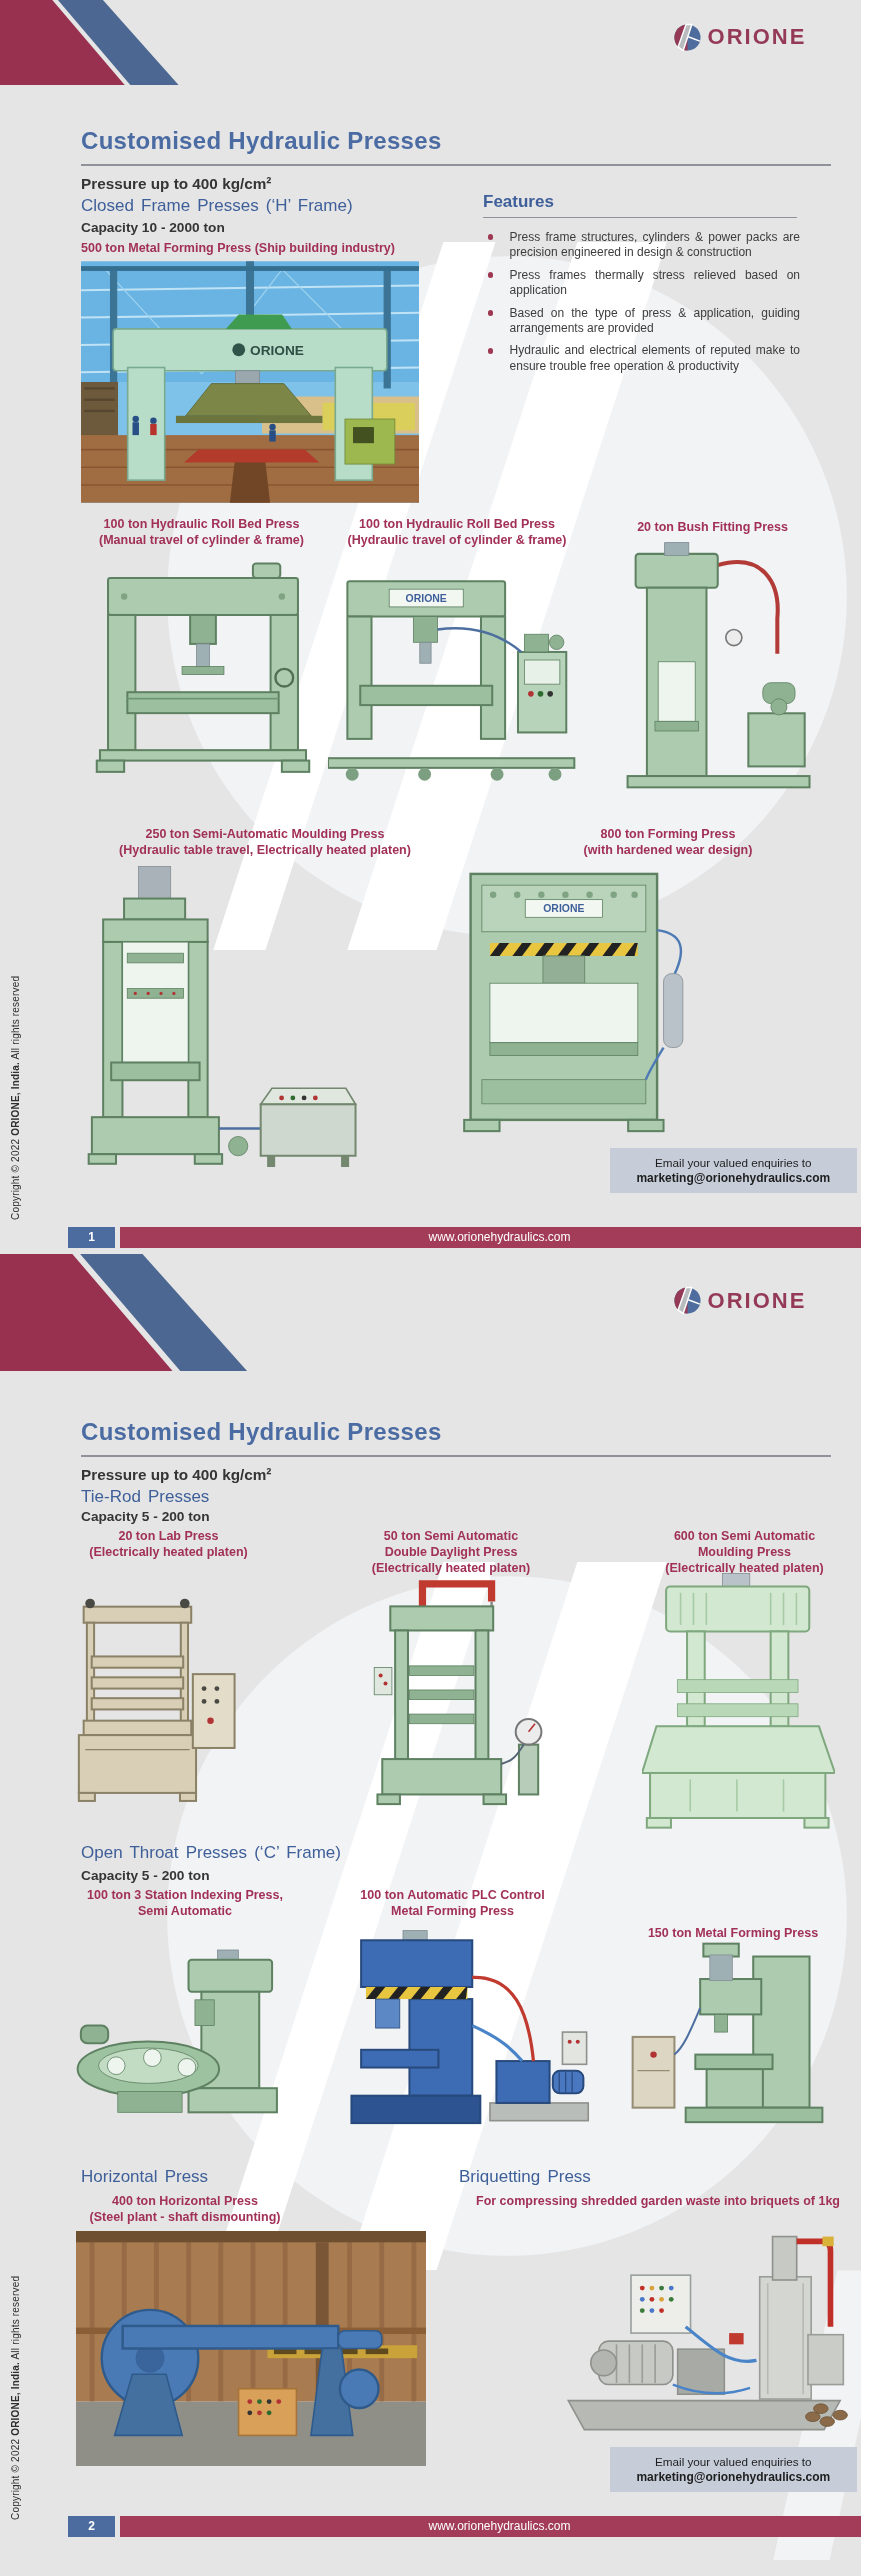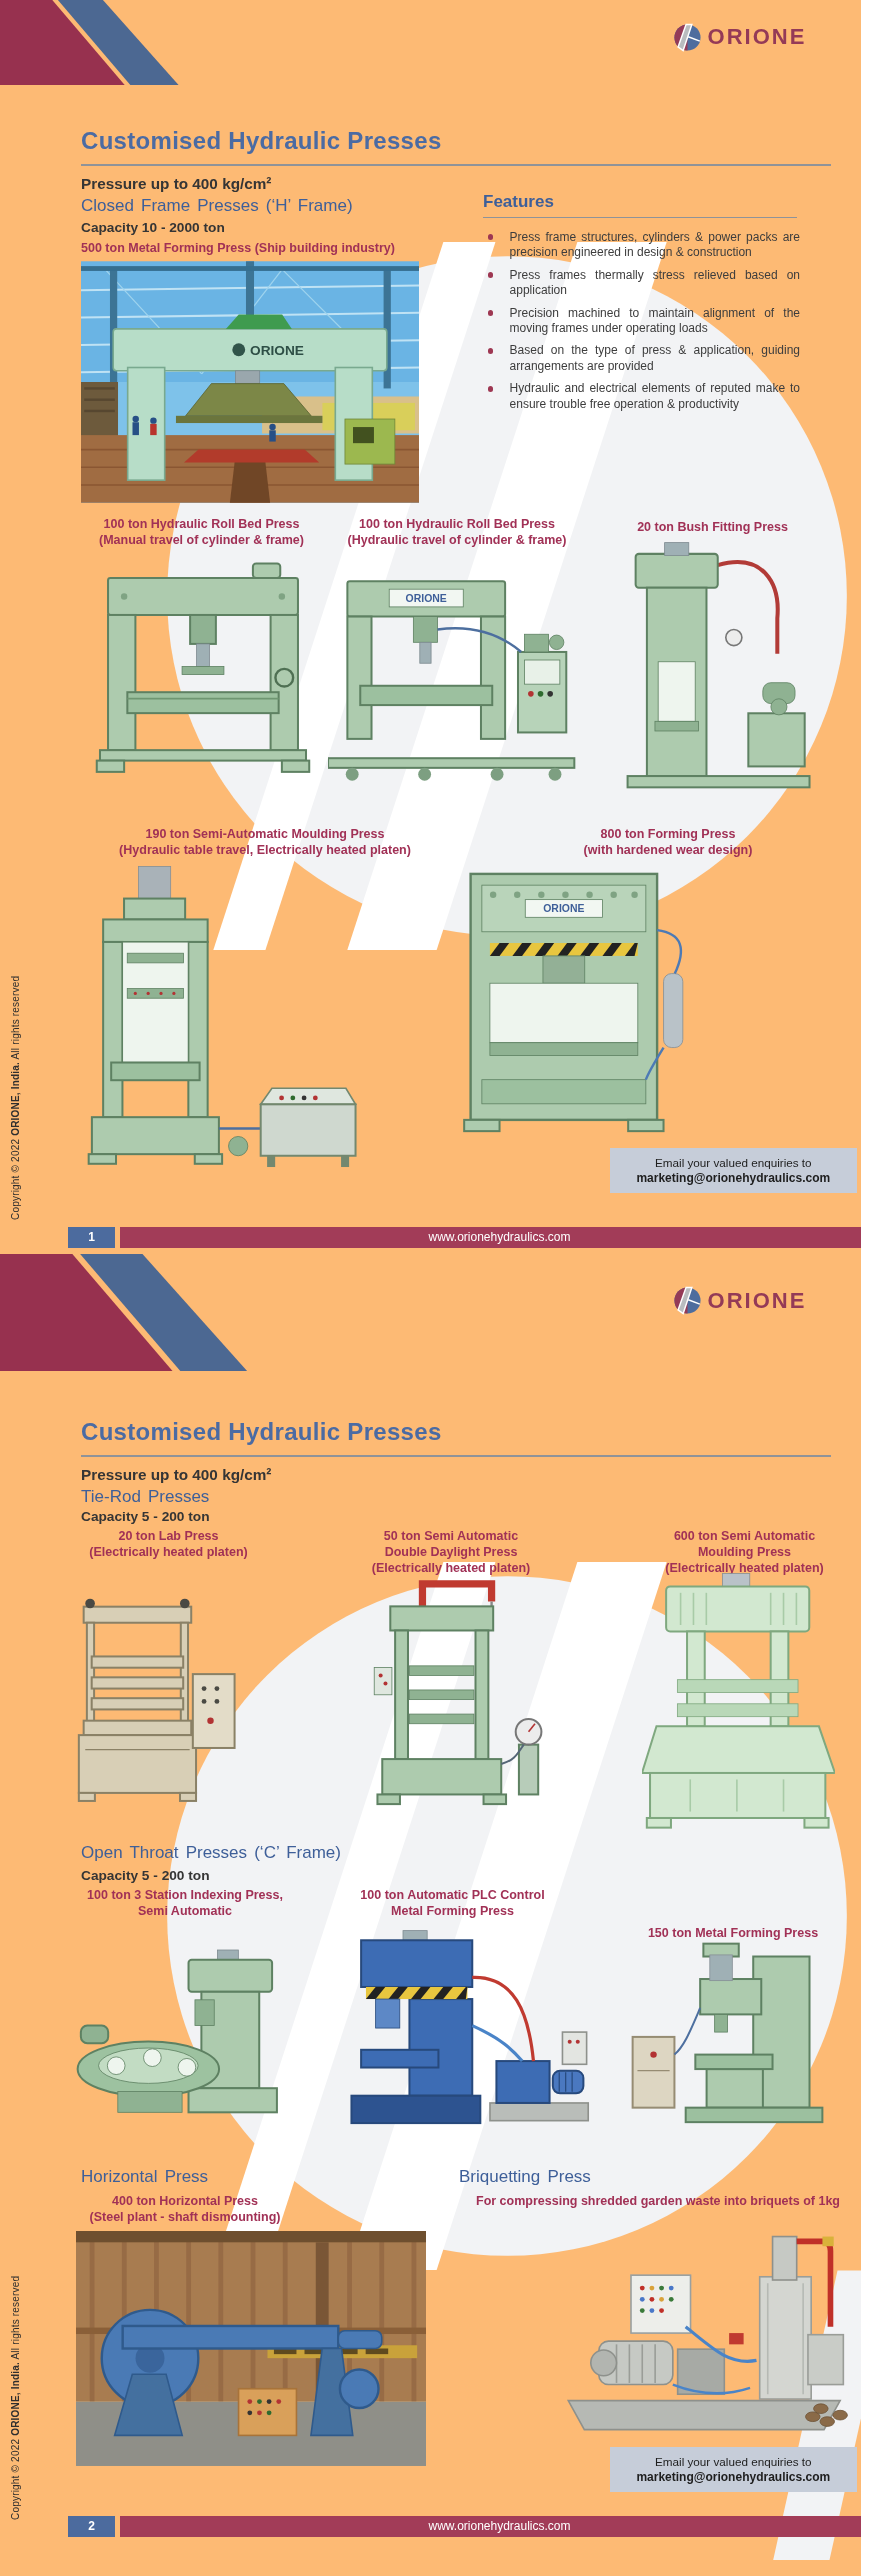--- a/index.html
+++ b/index.html
@@ -1,16 +1,16 @@
 <!DOCTYPE html>
 <html style="font-size:13px"><head>
 <meta charset="utf-8">
 <style>
   html,body{margin:0;padding:0;background:#ffffff;}
-  .sheet{position:relative;width:861px;height:2576px;background:#fdba74;
+  .sheet{position:relative;width:861px;height:2576px;background:#e5e5e5;
          font-family:"Liberation Sans",sans-serif;overflow:hidden;}
   .abs{position:absolute;}
   .title{font-size:24px;font-weight:bold;color:#4b6ba3;letter-spacing:0.3px;}
   .rule{height:1.6px;background:#8f9399;}
   .pressure{font-size:15.3px;font-weight:bold;color:#353535;}
   .sec-head{font-size:17px;font-weight:normal;color:#3e5f99;word-spacing:2.4px;}
   .capacity{font-size:13.7px;font-weight:bold;color:#353535;}
   .mcap{font-size:12.5px;font-weight:bold;color:#a13156;text-align:center;line-height:1.28;}
   .feat-head{font-size:17px;font-weight:bold;color:#3e5f99;}
   .feat-rule{height:1.6px;background:#8f9399;margin-top:4.8px;width:314px;}
@@ -142,21 +142,20 @@
       </g>
     </svg>
   </div>
 
   <div class="abs" style="left:483px;top:192px;">
     <div class="feat-head">Features</div>
     <div class="feat-rule"></div>
     <ul class="features" style="margin-top:11.3px;">
       <li>Press frame structures, cylinders &amp; power packs are precision engineered in design &amp; construction</li>
       <li>Press frames thermally stress relieved based on application</li>
-      <li>Precision machined to maintain alignment of the moving frames under operating loads</li>
       <li>Based on the type of press &amp; application, guiding arrangements are provided</li>
       <li>Hydraulic and electrical elements of reputed make to ensure trouble free operation &amp; productivity</li>
     </ul>
   </div>
 
   <div class="abs mcap" style="left:85px;top:516px;width:233px;">
     <div>100 ton Hydraulic Roll Bed Press</div>
     <div>(Manual travel of cylinder &amp; frame)</div>
   </div>
   <div class="abs mcap" style="left:334px;top:516px;width:246px;">
@@ -233,21 +232,21 @@
       <rect x="74" y="2" width="30" height="16" fill="#9fb0b5" stroke="#7d8a90"></rect>
       <rect x="66" y="150" width="46" height="74" fill="#eef5ee" stroke="#5e8162"></rect>
       <rect x="62" y="224" width="54" height="12" fill="#8fb292" stroke="#5e8162"></rect>
       <rect x="196" y="176" width="40" height="26" rx="10" fill="#8fb292" stroke="#5e8162"></rect>
       <circle cx="216" cy="206" r="10" fill="#8fb292" stroke="#5e8162"></circle>
       <circle cx="160" cy="120" r="10" fill="#ececec" stroke="#777777" stroke-width="2"></circle>
     </svg>
   </div>
 
   <div class="abs mcap" style="left:68px;top:826px;width:394px;">
-    <div>190 ton Semi-Automatic Moulding Press</div>
+    <div>250 ton Semi-Automatic Moulding Press</div>
     <div>(Hydraulic table travel, Electrically heated platen)</div>
   </div>
   <div class="abs mcap" style="left:503px;top:826px;width:330px;">
     <div>800 ton Forming Press</div>
     <div>(with hardened wear design)</div>
   </div>
 
   <div class="abs" style="left:71px;top:863px;">
     <svg width="299" height="346" viewBox="0 0 372 430">
       <rect x="84" y="4" width="40" height="44" fill="#a9b2b8" stroke="#868f95"></rect>

